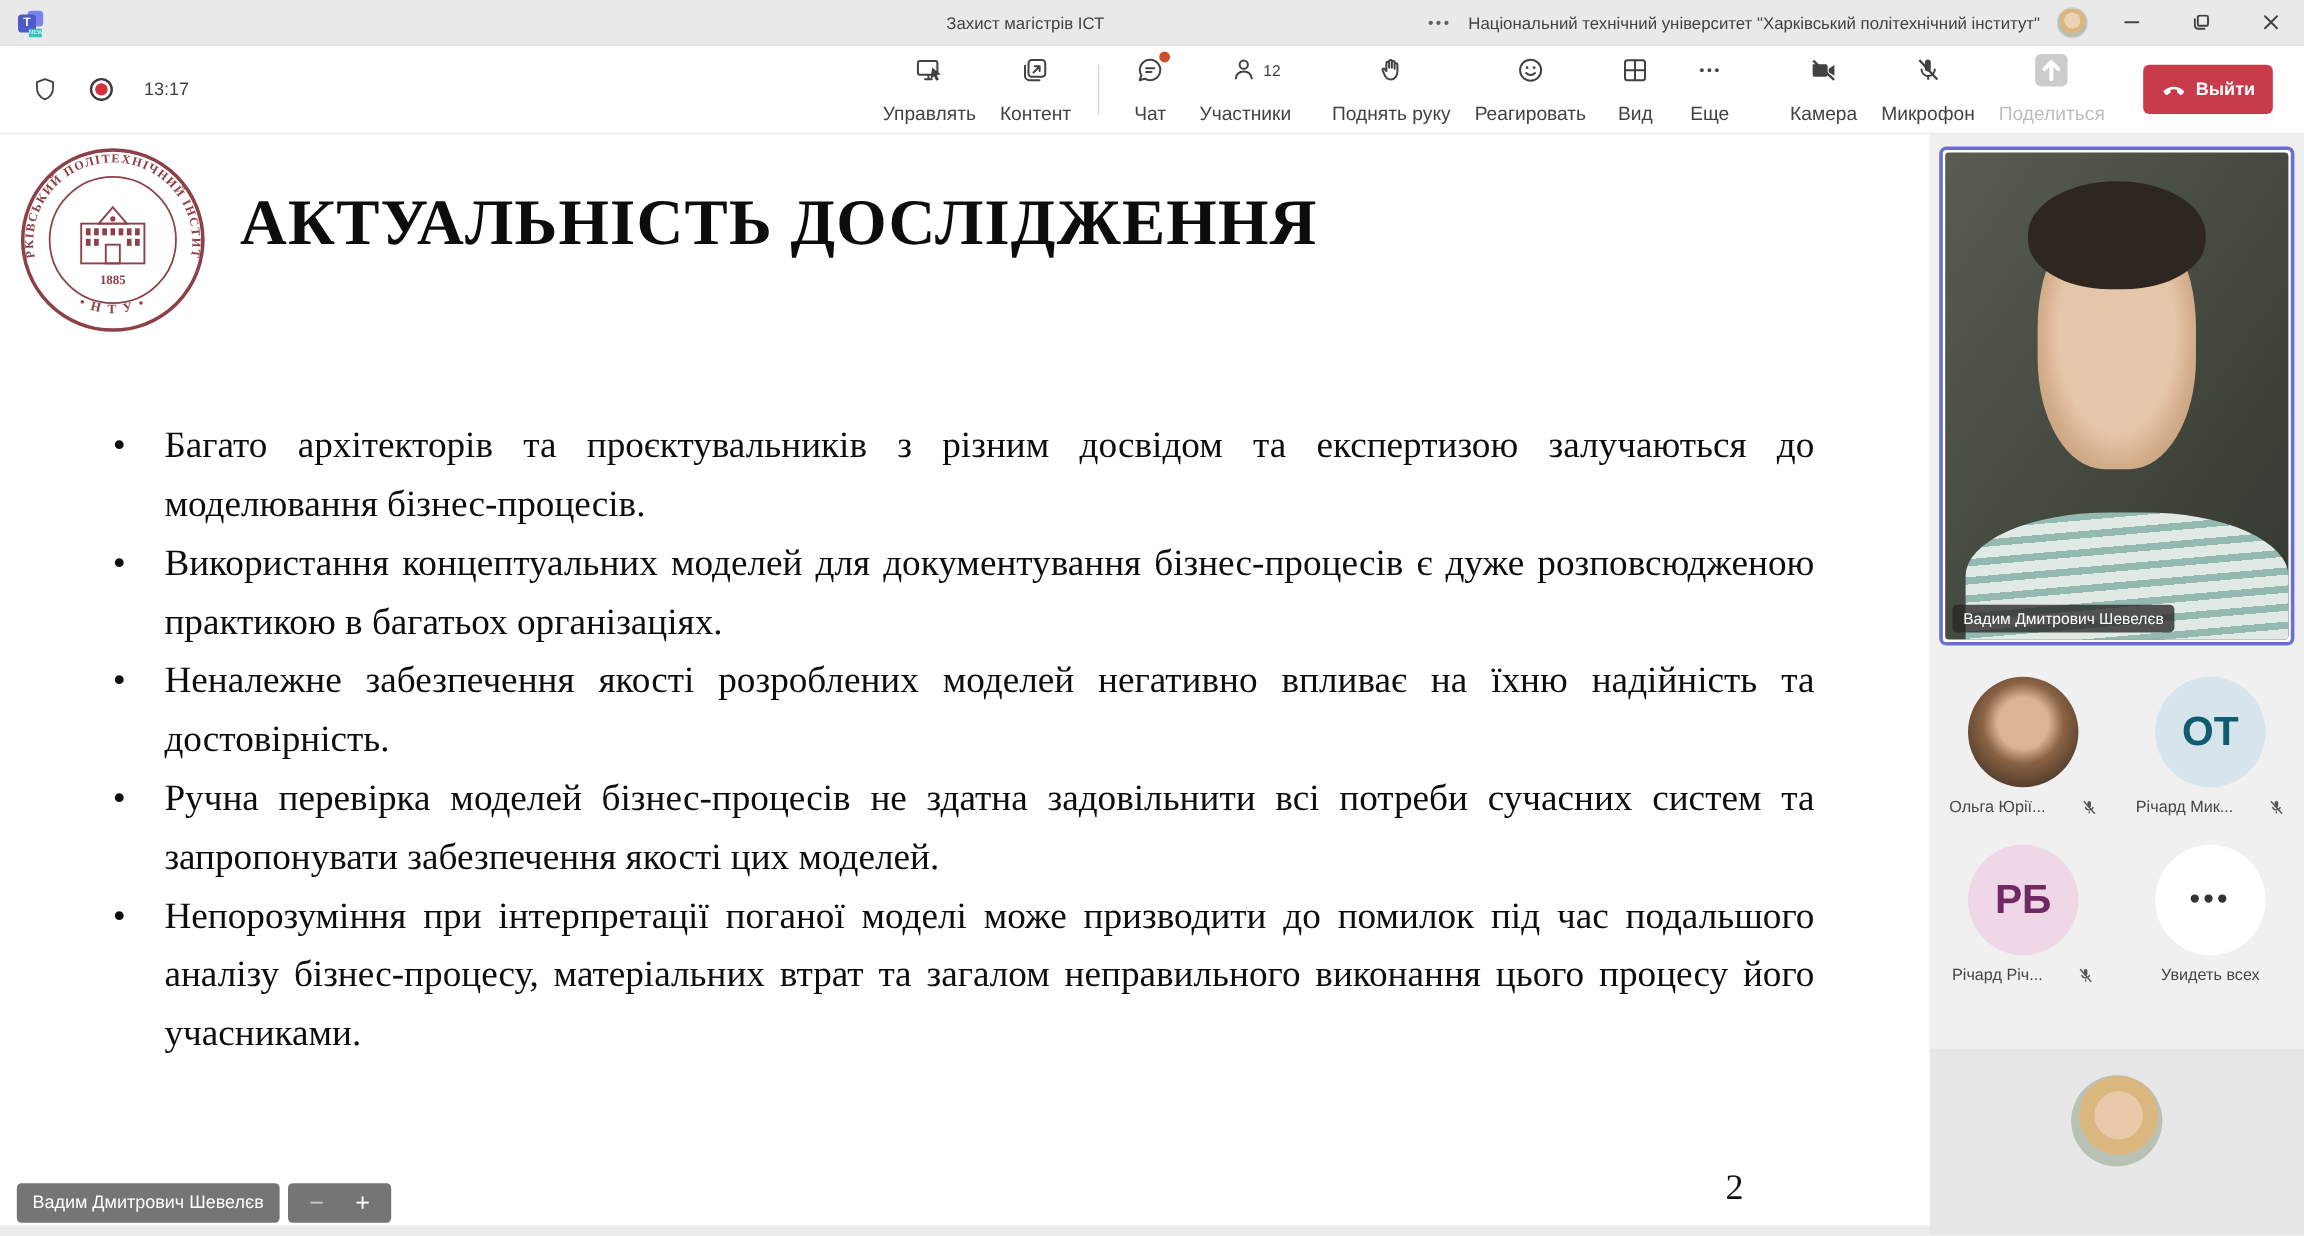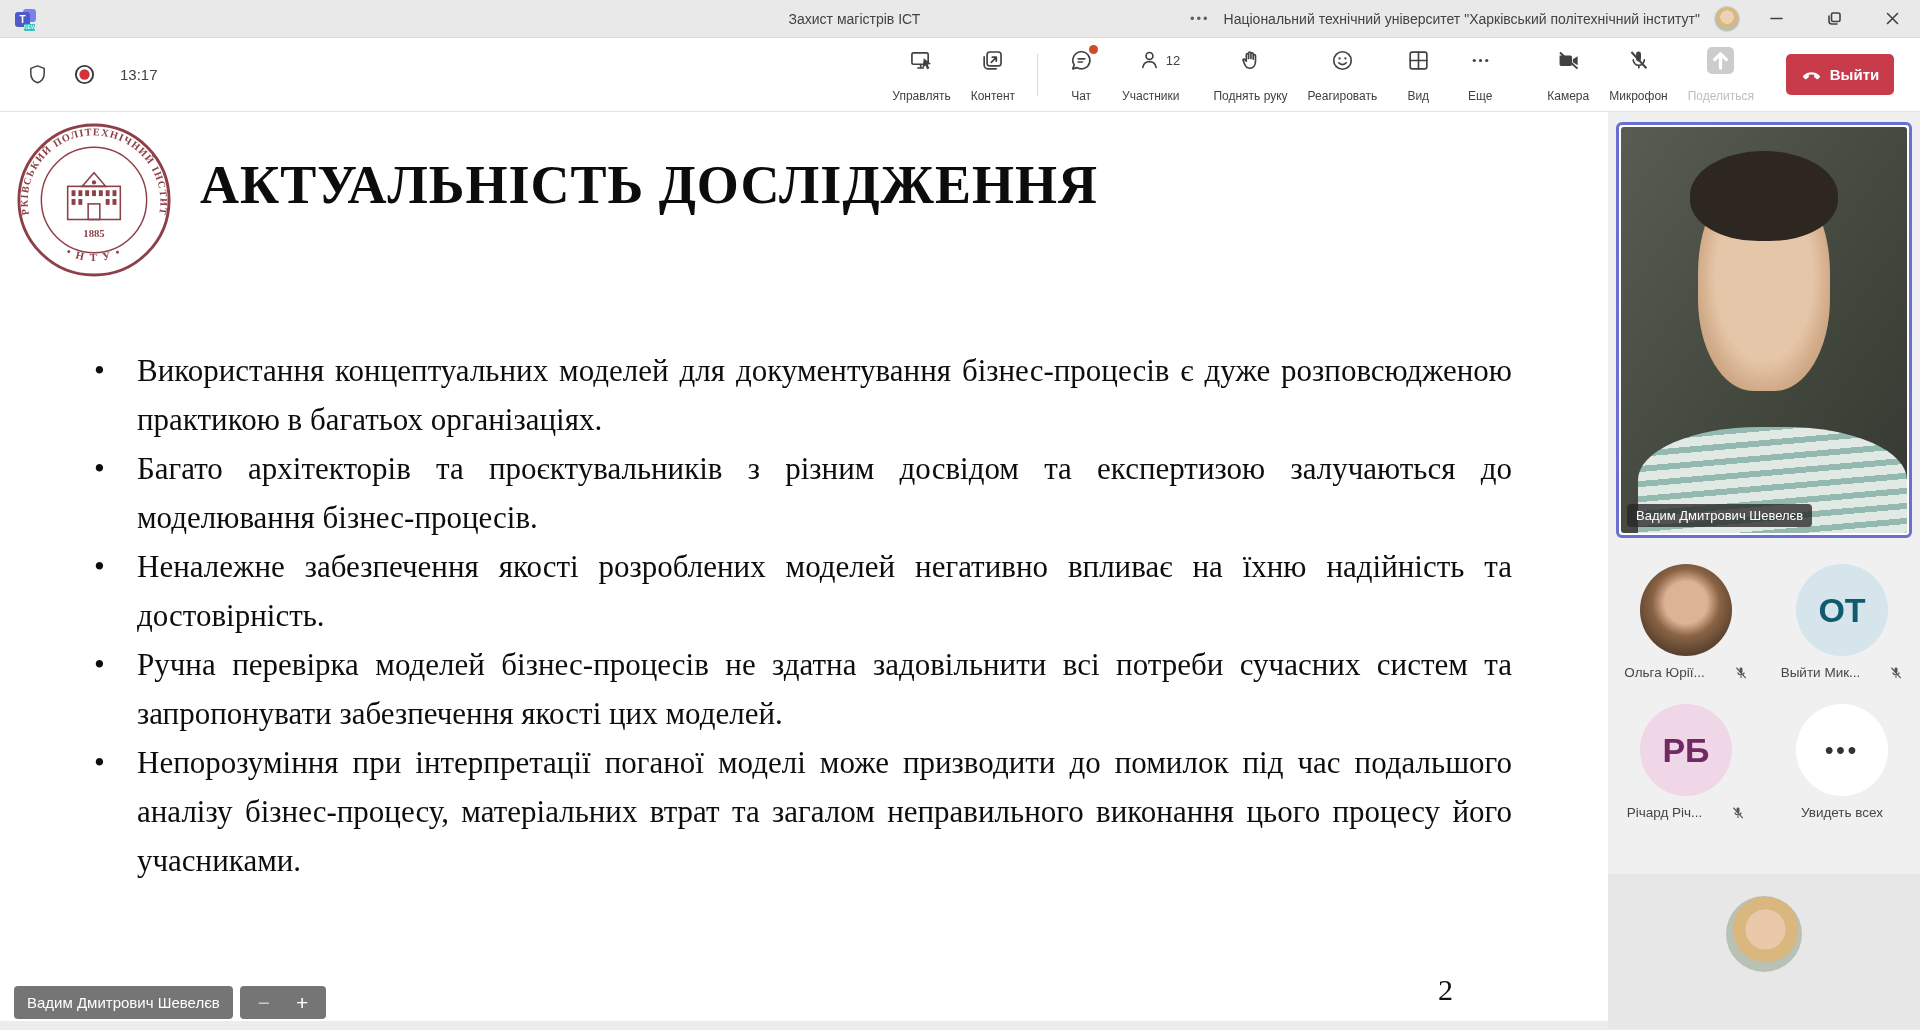--- a/index.html
+++ b/index.html
@@ -22,21 +22,21 @@
 
   
   .toolbar { height:74px; background:#ffffff; display:flex; align-items:center; padding:0 26px; border-bottom:1px solid #e3e3e3; }
   .status-group { display:flex; align-items:center; gap:24px; }
   .status-group svg { width:23px; height:23px; }
   .time { font-size:15px; color:#424242; }
   .center-group { margin-left:auto; display:flex; align-items:center; }
   .tb-btn { display:flex; flex-direction:column; align-items:center; gap:3px; padding:4px 10px; min-width:62px; cursor:pointer; }
   .tb-btn .ic { width:27px; height:27px; position:relative; display:flex; align-items:center; justify-content:center; }
   .tb-btn .ic svg { width:25px; height:25px; }
-  .tb-btn .lbl { font-size:12px; color:#424242; white-space:nowrap;margin-top:12px; }
+  .tb-btn .lbl { font-size:16px; color:#424242; white-space:nowrap;margin-top:12px; }
   .tb-btn .lbl.disabled { color:#bdbdbd; }
   .badge-dot { position:absolute; top:-2px; right:-3px; width:9px; height:9px; border-radius:50%; background:#cf4b25; }
   .pcount { position:absolute; right:-16px; top:6px; font-size:13px; font-weight:400; color:#424242; }
   .v-divider { width:1px; height:42px; background:#d6d6d6; margin:0 12px; }
   .right-group { display:flex; align-items:center; margin-left:26px; }
   .share-box { width:32px; height:27px; background:#cccccc; border-radius:5px; display:flex; align-items:center; justify-content:center; }
   .share-box svg { width:15px; height:15px; }
   .leave-btn { margin-left:22px; width:108px; height:41px; background:#c83b4b; border-radius:5px; display:flex; align-items:center; justify-content:center; gap:8px; cursor:pointer; }
   .leave-btn svg { width:21px; height:21px; }
   .leave-btn .lbl { color:#ffffff; font-size:15px; font-weight:700; }
@@ -290,22 +290,22 @@
               <rect x="92" y="79" width="4" height="6"></rect>
               <rect x="99" y="79" width="4" height="6"></rect>
           </g>
         </g>
         <text x="80" y="118" text-anchor="middle" font-family="Liberation Serif, serif" font-size="11" fill="#8d4048" font-weight="bold">1885</text>
       </svg>
 
       <div class="slide-title">АКТУАЛЬНІСТЬ ДОСЛІДЖЕННЯ</div>
 
       <ul class="bullets">
+        <li>Багато архітекторів та проєктувальників з різним досвідом та експертизою залучаються до моделювання бізнес-процесів.</li>
         <li>Використання концептуальних моделей для документування бізнес-процесів є дуже розповсюдженою практикою в багатьох організаціях.</li>
-        <li>Багато архітекторів та проєктувальників з різним досвідом та експертизою залучаються до моделювання бізнес-процесів.</li>
         <li>Неналежне забезпечення якості розроблених моделей негативно впливає на їхню надійність та достовірність.</li>
         <li>Ручна перевірка моделей бізнес-процесів не здатна задовільнити всі потреби сучасних систем та запропонувати забезпечення якості цих моделей.</li>
         <li>Непорозуміння при інтерпретації поганої моделі може призводити до помилок під час подальшого аналізу бізнес-процесу, матеріальних втрат та загалом неправильного виконання цього процесу його учасниками.</li>
       </ul>
 
       <div class="page-num">2</div>
     </div>
 
     <div class="presenter-tag">Вадим Дмитрович Шевелєв</div>
     <div class="zoom-pill">
@@ -334,21 +334,21 @@
               <rect x="6.3" y="1.6" width="3.4" height="6.6" rx="1.7" fill="#555"></rect>
               <path d="M4.2 7.4a4 4 0 0 0 7.6 0" fill="none" stroke="#555" stroke-width="1.2"></path>
               <line x1="8" y1="11.4" x2="8" y2="13.6" stroke="#555" stroke-width="1.2"></line>
               <line x1="2.8" y1="2" x2="13.4" y2="13.8" stroke="#555" stroke-width="1.3"></line>
             </svg>
         </div>
       </div>
       <div class="p-cell">
         <div class="p-avatar av-ot">ОТ</div>
         <div class="p-label">
-          <span>Выйти Мик...</span>
+          <span>Річард Мик...</span>
           <svg viewBox="0 0 16 16">
               <rect x="6.3" y="1.6" width="3.4" height="6.6" rx="1.7" fill="#555"></rect>
               <path d="M4.2 7.4a4 4 0 0 0 7.6 0" fill="none" stroke="#555" stroke-width="1.2"></path>
               <line x1="8" y1="11.4" x2="8" y2="13.6" stroke="#555" stroke-width="1.2"></line>
               <line x1="2.8" y1="2" x2="13.4" y2="13.8" stroke="#555" stroke-width="1.3"></line>
             </svg>
         </div>
       </div>
       <div class="p-cell">
         <div class="p-avatar av-rb">РБ</div>

